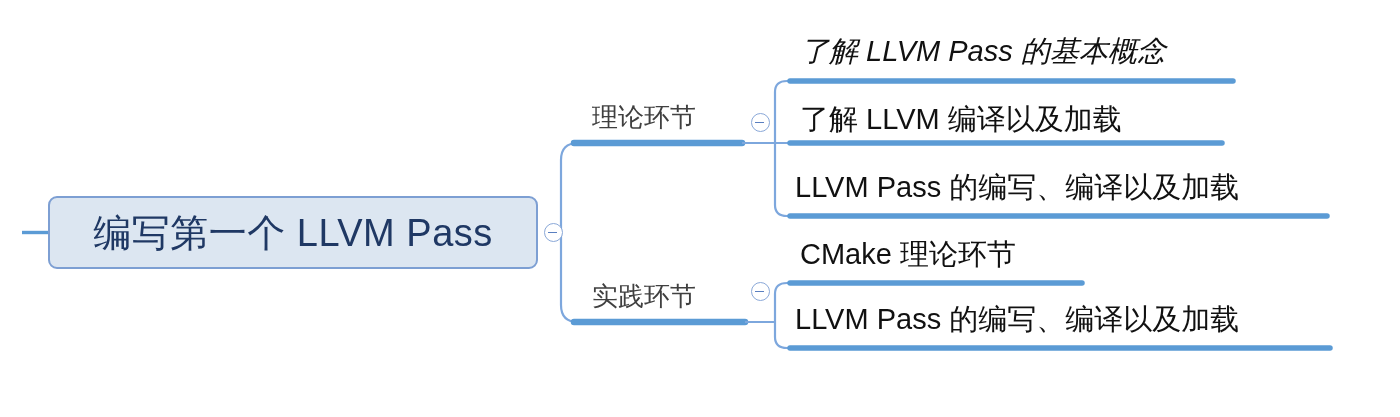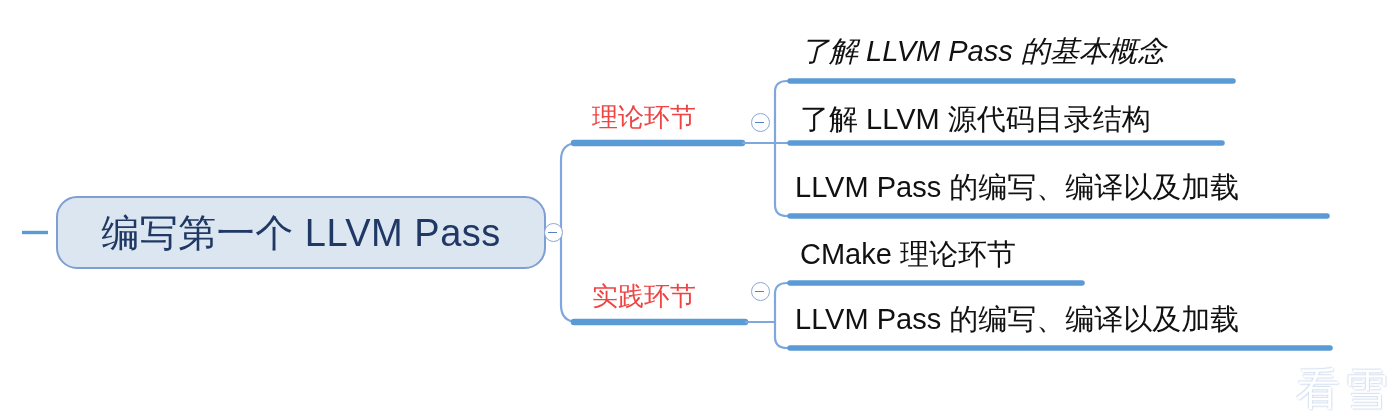--- a/index.html
+++ b/index.html
@@ -28,39 +28,38 @@
   
   .root-node {
     position: absolute;
     left: 48px;
     top: 196px;
     width: 490px;
     height: 73px;
     box-sizing: border-box;
     background: #dce6f1;
     border: 2px solid #7d9fd3;
-    border-radius: 21px;
+    border-radius: 9px;
     display: flex;
     align-items: center;
     justify-content: center;
-    margin-left: 8px;
   }
   .root-label {
     font-size: 38px;
     color: #1f3864;
     letter-spacing: 0.5px;
     white-space: nowrap;
     line-height: 1;
   }
 
   
   .branch-label {
     position: absolute;
     font-size: 26px;
-    color: #ef4444;
+    color: #404040;
     white-space: nowrap;
     line-height: 1;
   }
 
   
   .leaf-label {
     position: absolute;
     font-size: 29px;
     color: #111111;
     white-space: nowrap;
@@ -157,42 +156,20 @@
   </div>
   <div class="toggle" style="left:544px; top:223px;"></div>
 
   <div class="branch-label" style="left:592px; top:104px;">理论环节</div>
   <div class="toggle" style="left:751px; top:113px;"></div>
 
   <div class="branch-label" style="left:592px; top:283px;">实践环节</div>
   <div class="toggle" style="left:751px; top:282px;"></div>
 
   <div class="leaf-label" style="left:800px; top:37px;font-style:italic;">了解 LLVM Pass 的基本概念</div>
-  <div class="leaf-label" style="left:800px; top:105px;">了解 LLVM 源代码目录结构</div>
+  <div class="leaf-label" style="left:800px; top:105px;">了解 LLVM 编译以及加载</div>
   <div class="leaf-label" style="left:795px; top:173px;">LLVM Pass 的编写、编译以及加载</div>
 
   <div class="leaf-label" style="left:800px; top:240px;">CMake 理论环节</div>
   <div class="leaf-label" style="left:795px; top:305px;">LLVM Pass 的编写、编译以及加载</div>
 
-  <div class="watermark">
-    <svg width="52" height="52" viewBox="0 0 52 52">
-      <g stroke="#ffffff" stroke-width="3" stroke-linecap="round" fill="none" opacity="0.95">
-        <line x1="26" y1="6" x2="26" y2="46"></line>
-        <line x1="8.7" y1="16" x2="43.3" y2="36"></line>
-        <line x1="8.7" y1="36" x2="43.3" y2="16"></line>
-        <line x1="26" y1="13" x2="19" y2="8"></line>
-        <line x1="26" y1="13" x2="33" y2="8"></line>
-        <line x1="26" y1="39" x2="19" y2="44"></line>
-        <line x1="26" y1="39" x2="33" y2="44"></line>
-        <line x1="14.8" y1="19.5" x2="6.2" y2="20"></line>
-        <line x1="14.8" y1="19.5" x2="11.3" y2="12"></line>
-        <line x1="37.2" y1="32.5" x2="45.8" y2="32"></line>
-        <line x1="37.2" y1="32.5" x2="40.7" y2="40"></line>
-        <line x1="14.8" y1="32.5" x2="6.2" y2="32"></line>
-        <line x1="14.8" y1="32.5" x2="11.3" y2="40"></line>
-        <line x1="37.2" y1="19.5" x2="45.8" y2="20"></line>
-        <line x1="37.2" y1="19.5" x2="40.7" y2="12"></line>
-      </g>
-    </svg>
-    <span class="watermark-text">看雪</span>
-  </div>
 
 </div>
 
 </body></html>

